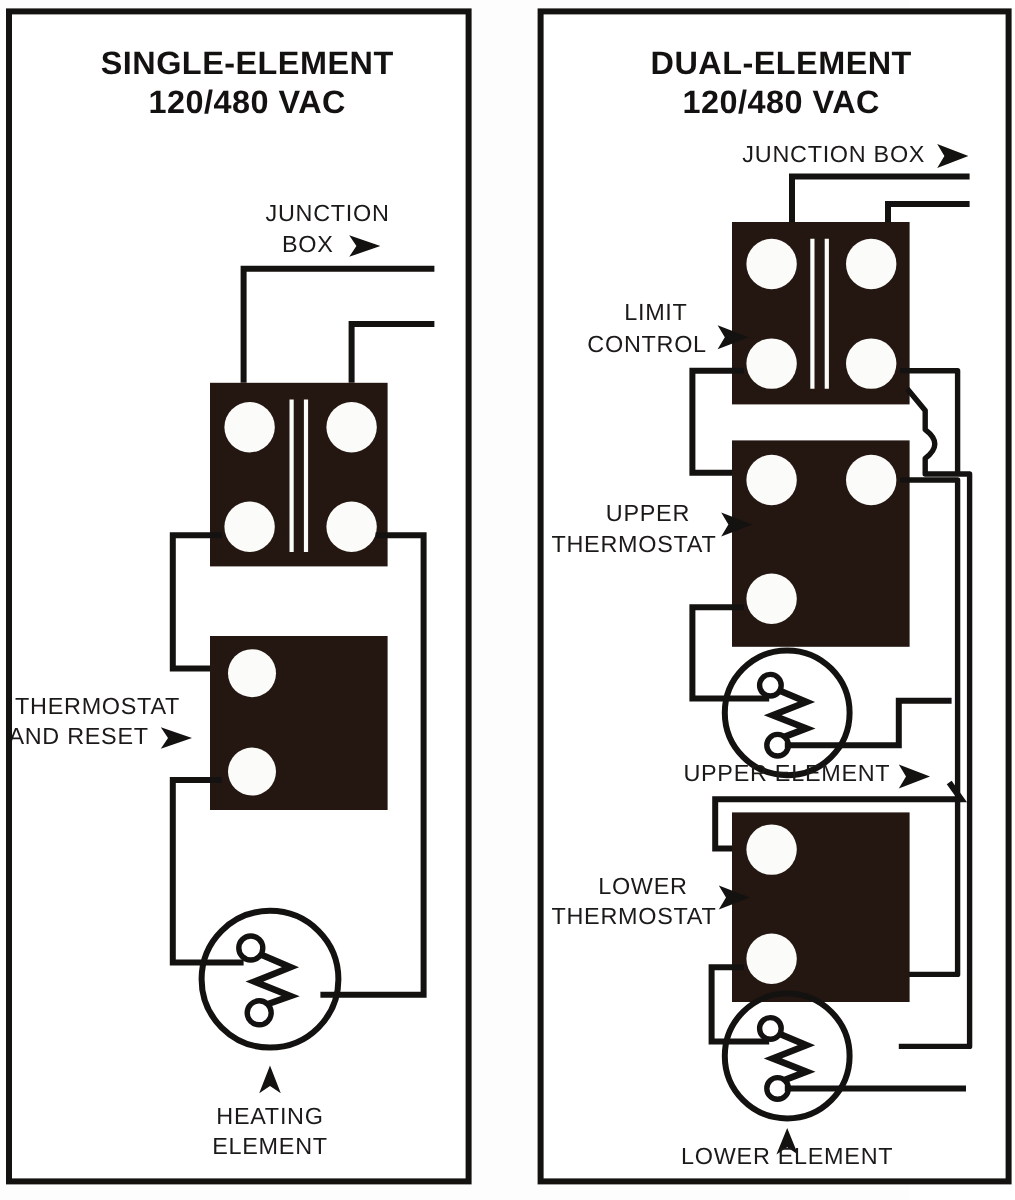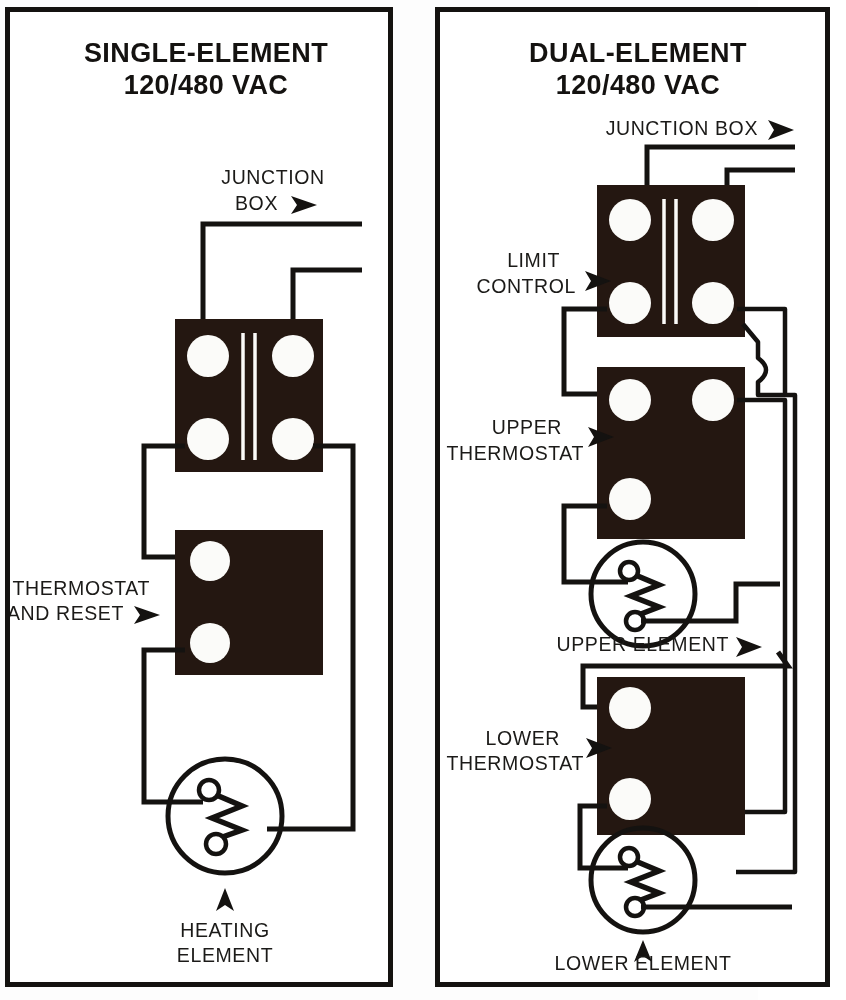--- a/index.html
+++ b/index.html
@@ -22,21 +22,21 @@
   }
   .panel {
     position: absolute;
     top: 7px;
     height: 980px;
     background: #ffffff;
     border: 5px solid #141210;
     box-sizing: border-box;
   }
   #panel-single { left: 5px;  width: 388px; }
-  #panel-dual   { left: 435px; width: 395px; padding-left: 24px; }
+  #panel-dual   { left: 448px; width: 395px; padding-left: 24px; }
 
   .panel-svg {
     position: absolute;
     left: 0;
     top: 0;
     width: 100%;
     height: 100%;
     display: block;
   }
 

